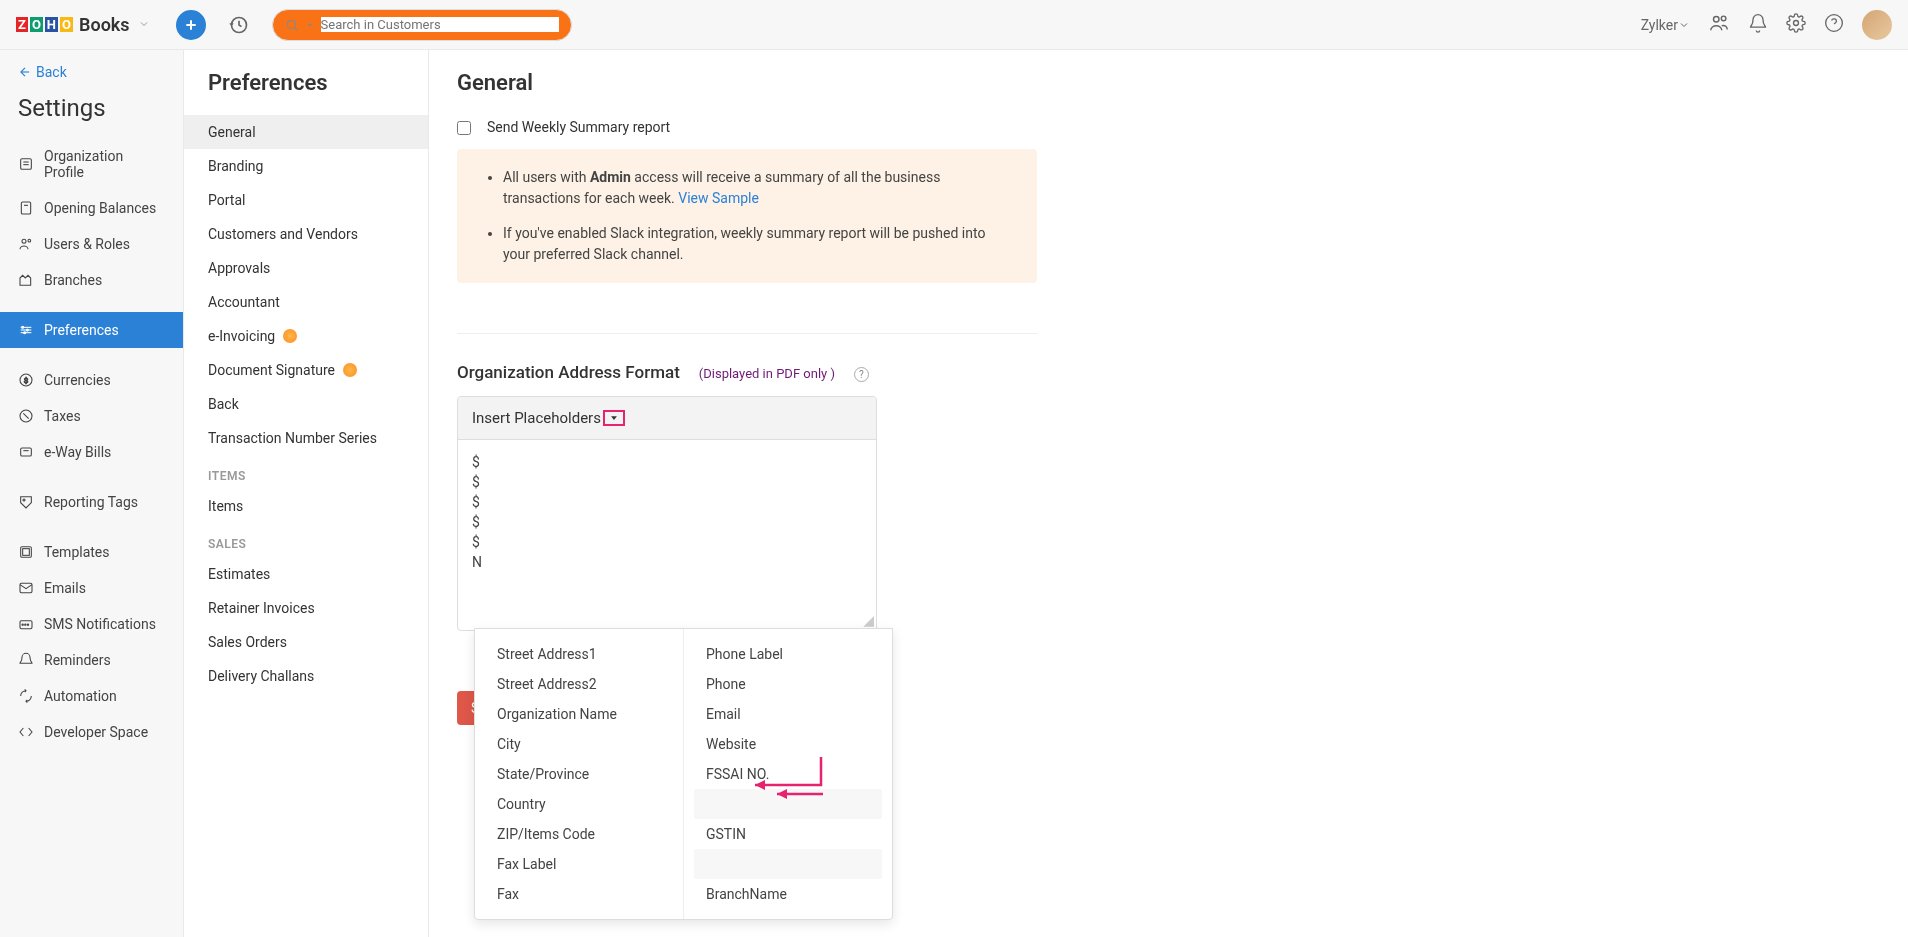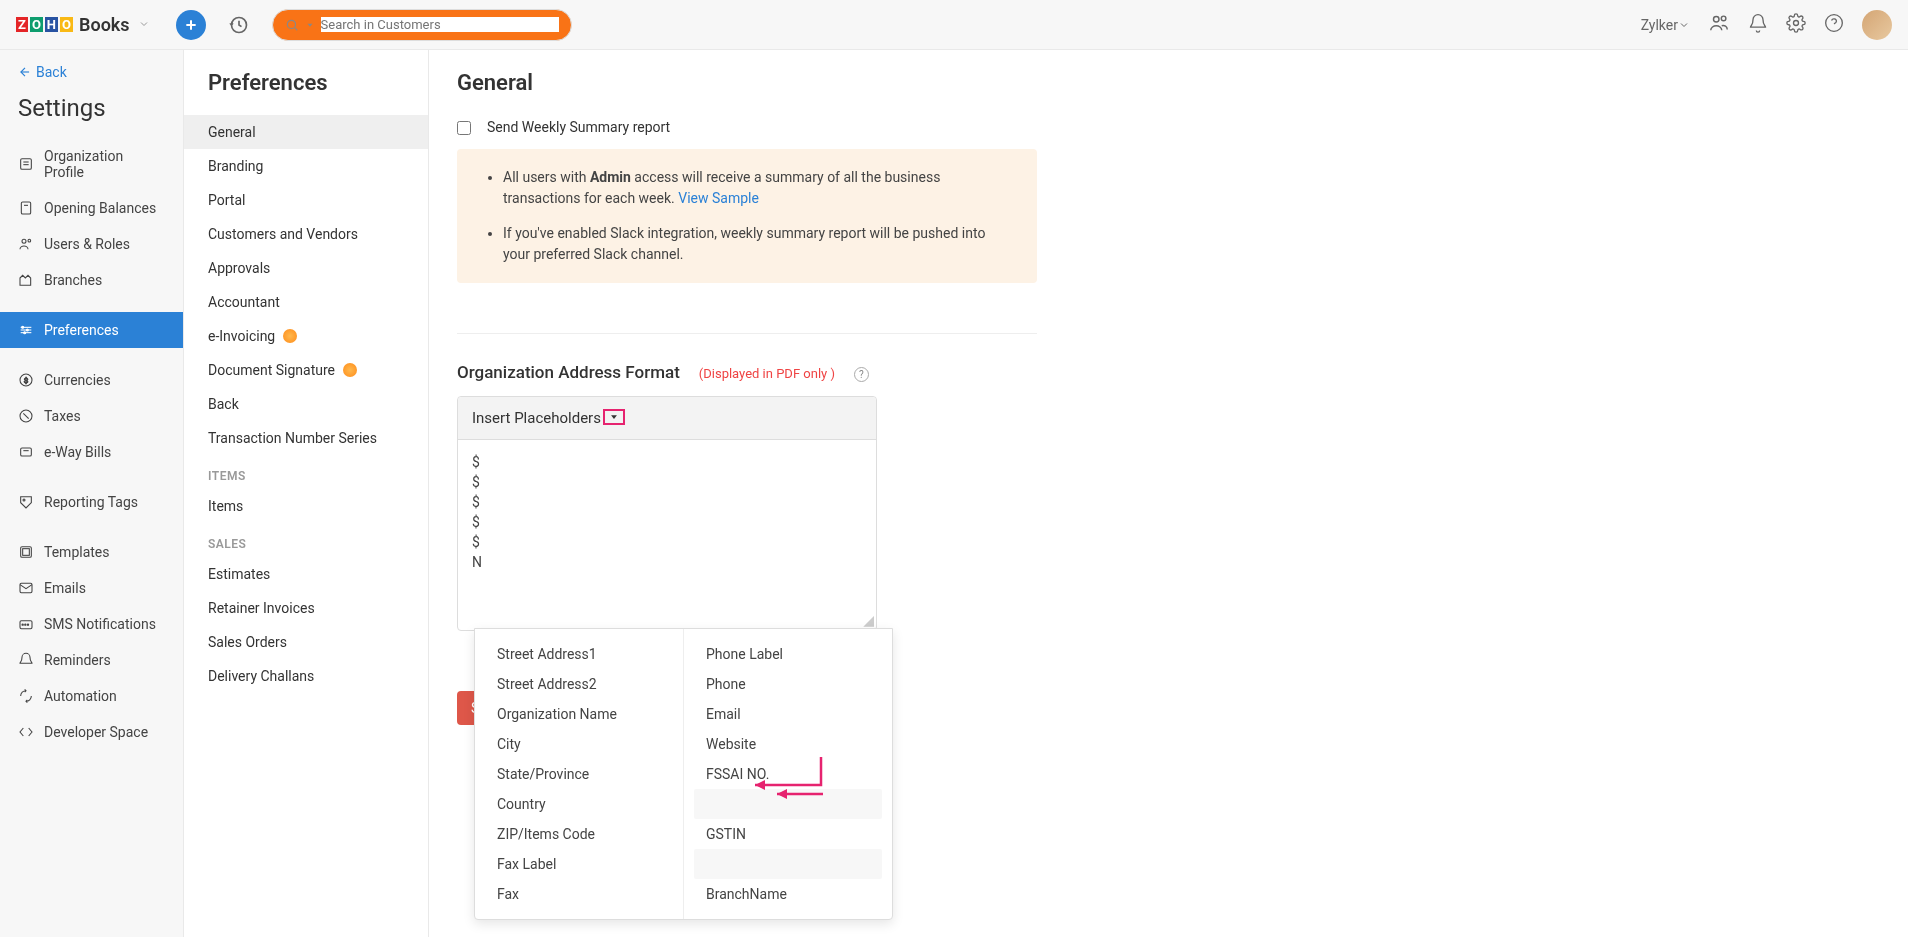--- a/index.html
+++ b/index.html
@@ -38,24 +38,24 @@
 .main-title { font-size:22px; font-weight:600; margin-bottom:24px; }
 .chk-row { display:flex; align-items:flex-end; gap:16px; margin-bottom:14px; }
 .chk-row input { width:14px; height:14px; }
 .info-box { background:#fdf2e5; border-radius:4px; padding:18px 28px; max-width:580px; margin-bottom:50px; }
 .info-box ul { list-style:disc; padding-left:18px; }
 .info-box li { margin-bottom:14px; line-height:1.5; color:#444; }
 .info-box li:last-child { margin-bottom:0; }
 .info-box a { color:#2b81d6; text-decoration:none; }
 .section-header { display:flex; align-items:baseline; gap:19px; margin-bottom:14px; border-top:1px solid #eee; padding-top:28px; max-width:580px; }
 .section-header h3 { font-size:17px; font-weight:500; }
-.section-header .hint { color:#ef4444; font-size:13px; }
+.section-header .hint { color:#701a75; font-size:13px; }
 .help-circle { width:15px; height:15px; border:1px solid #aaa; border-radius:50%; display:inline-flex; align-items:center; justify-content:center; font-size:10px; color:#888; }
 .addr-box { border:1px solid #ddd; border-radius:4px; max-width:420px; position:relative; }
-.insert-bar { background:#f3f3f3; padding:12px 14px; border-bottom:1px solid #ddd; border-radius:4px 4px 0 0; display:flex; align-items:flex-start; gap:2px; }
+.insert-bar { background:#f3f3f3; padding:12px 14px; border-bottom:1px solid #ddd; border-radius:4px 4px 0 0; display:flex; align-items:center; gap:2px; }
 .insert-bar span { font-size:15px; }
 .dropdown-mark { border:2px solid #e6236f; padding:1px 4px; display:inline-flex; }
 .dropdown-mark svg { display:block; }
 .addr-body { padding:14px; min-height:190px; position:relative; }
 .addr-body .line { color:#444; font-size:14px; margin-bottom:4px; }
 .resize-handle { position:absolute; right:2px; bottom:2px; color:#ccc; font-size:14px; pointer-events:none; }
 .placeholder-popup { position:absolute; left:16px; top:auto; background:#fff; border:1px solid #ddd; box-shadow:0 4px 12px rgba(0,0,0,0.1); width:419px; display:flex; z-index:10; border-radius:0 0 4px 4px; margin-top:-2px; }
 .ph-col { flex:1; padding:10px 0; }
 .ph-col:first-child { border-right:1px solid #eee; }
 .ph-item { padding:7px 22px; cursor:pointer; font-size:14px; color:#444; }

